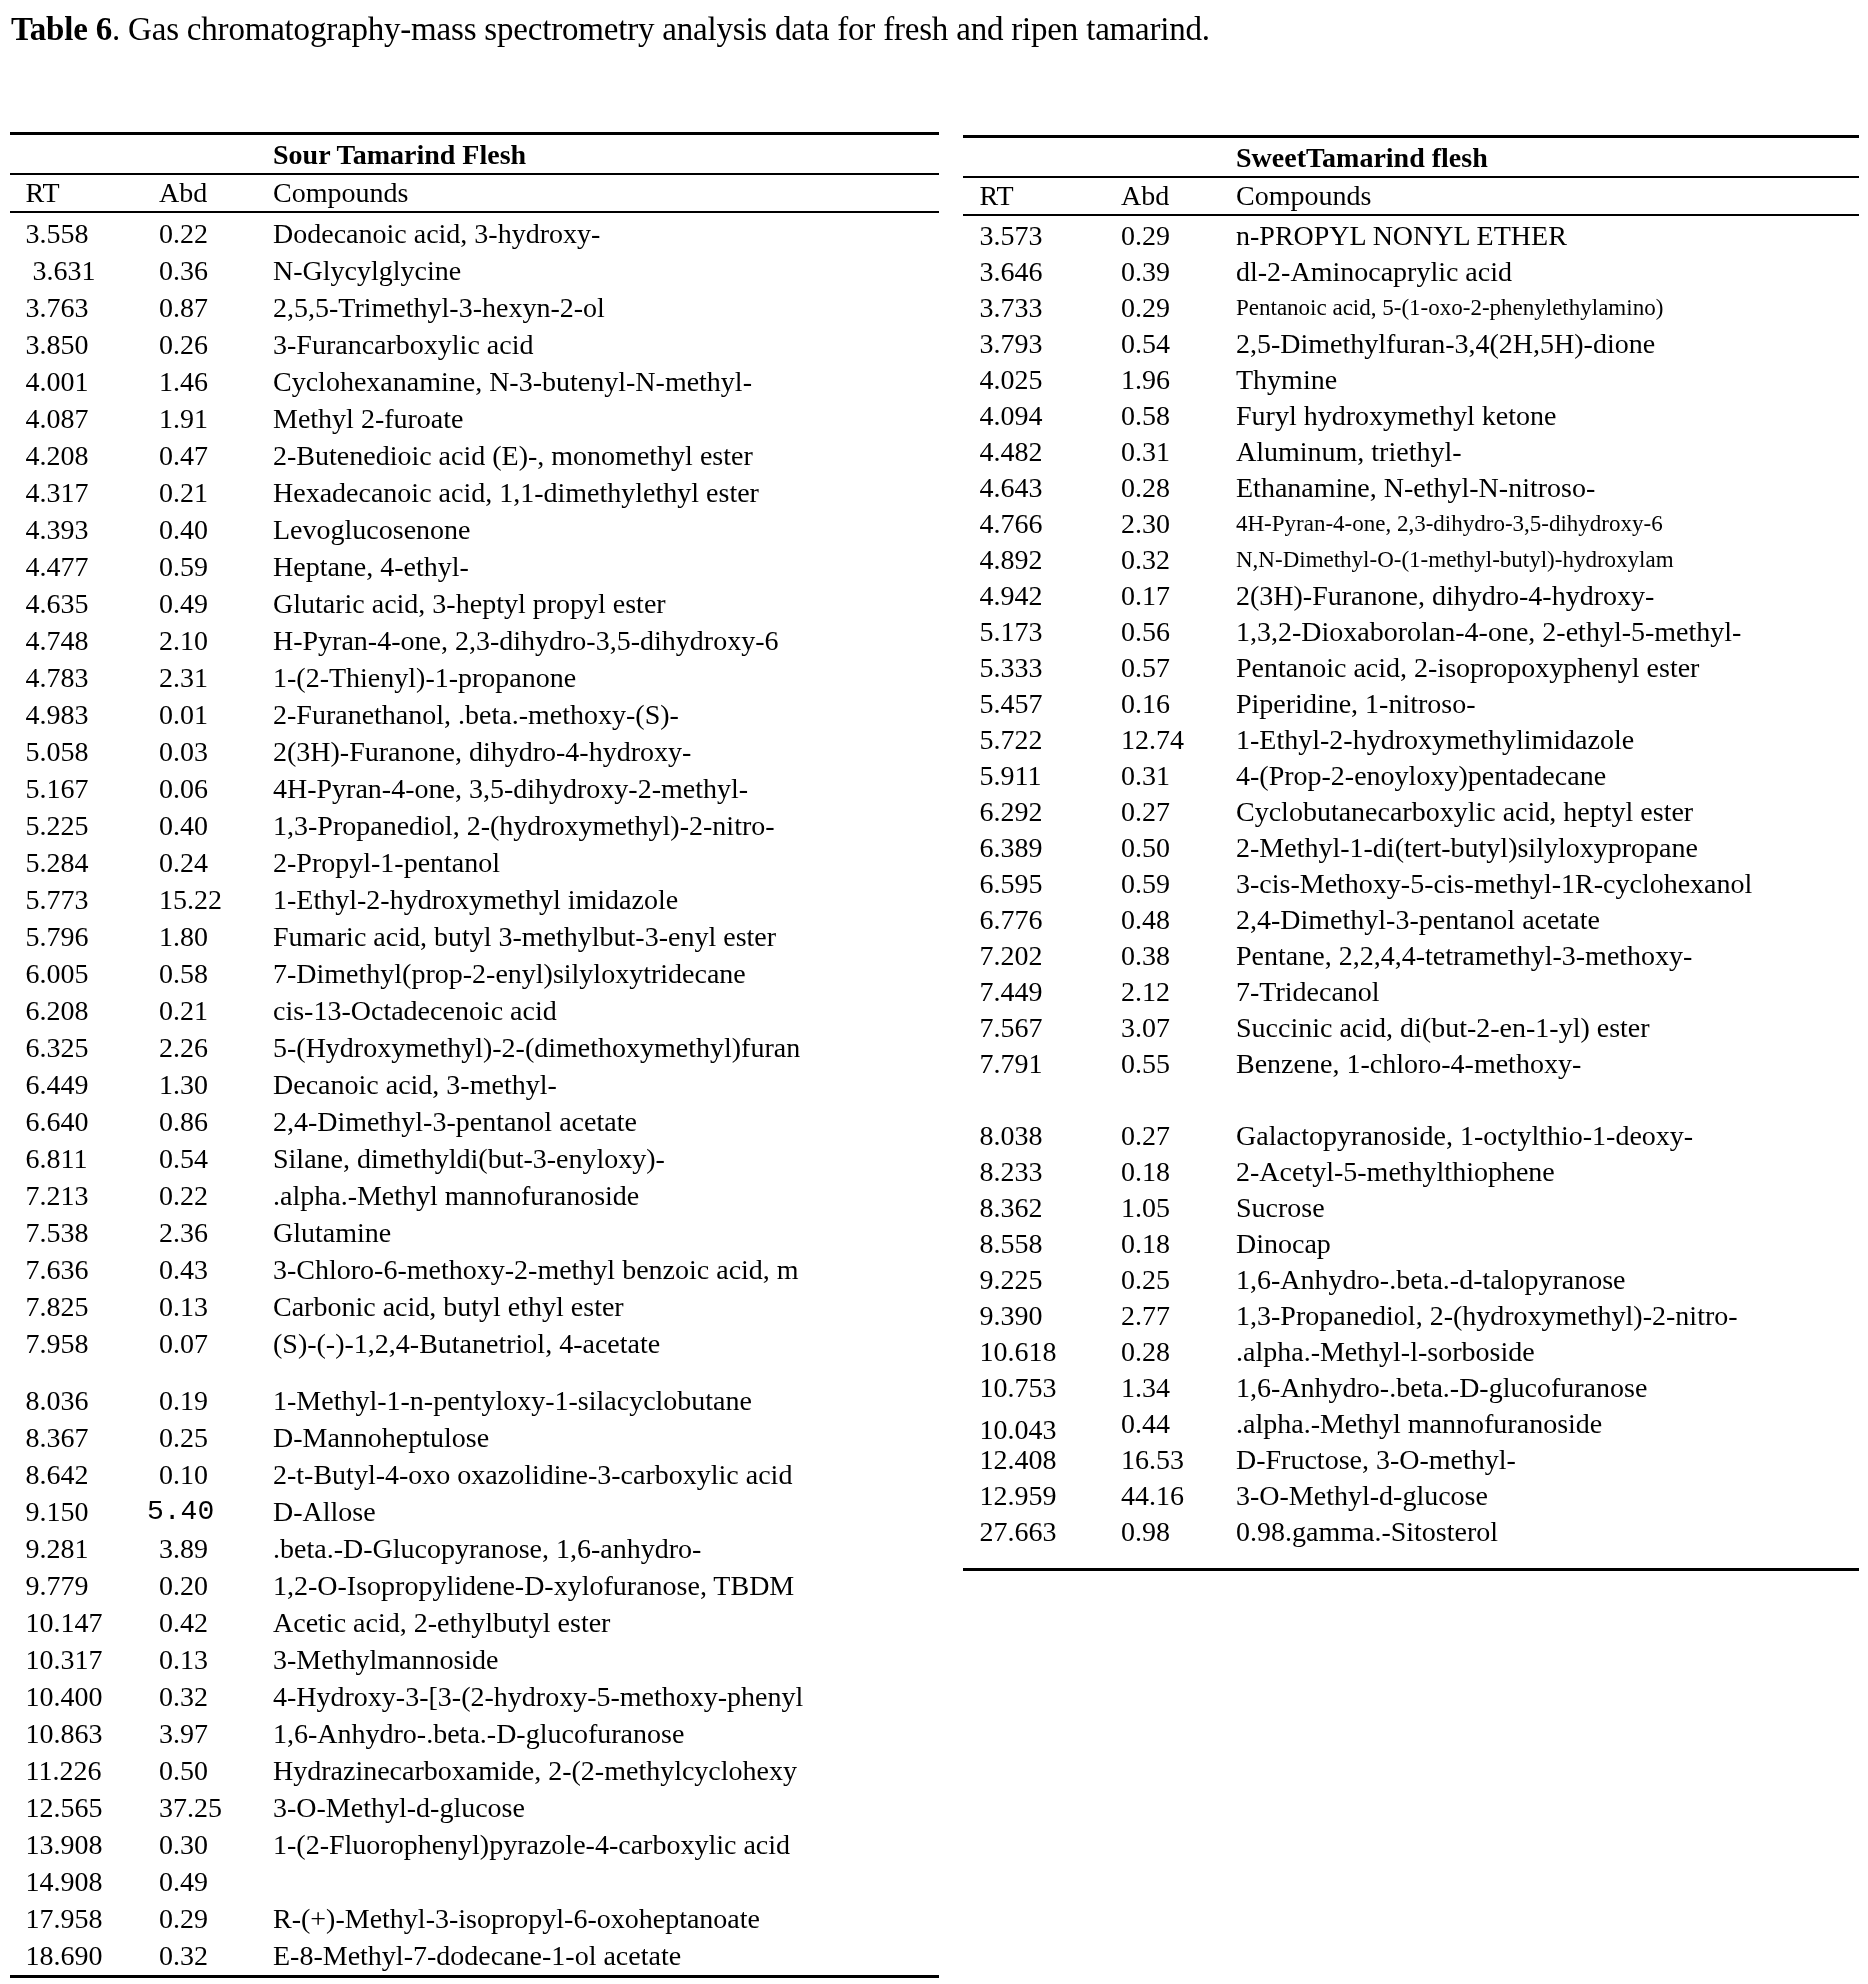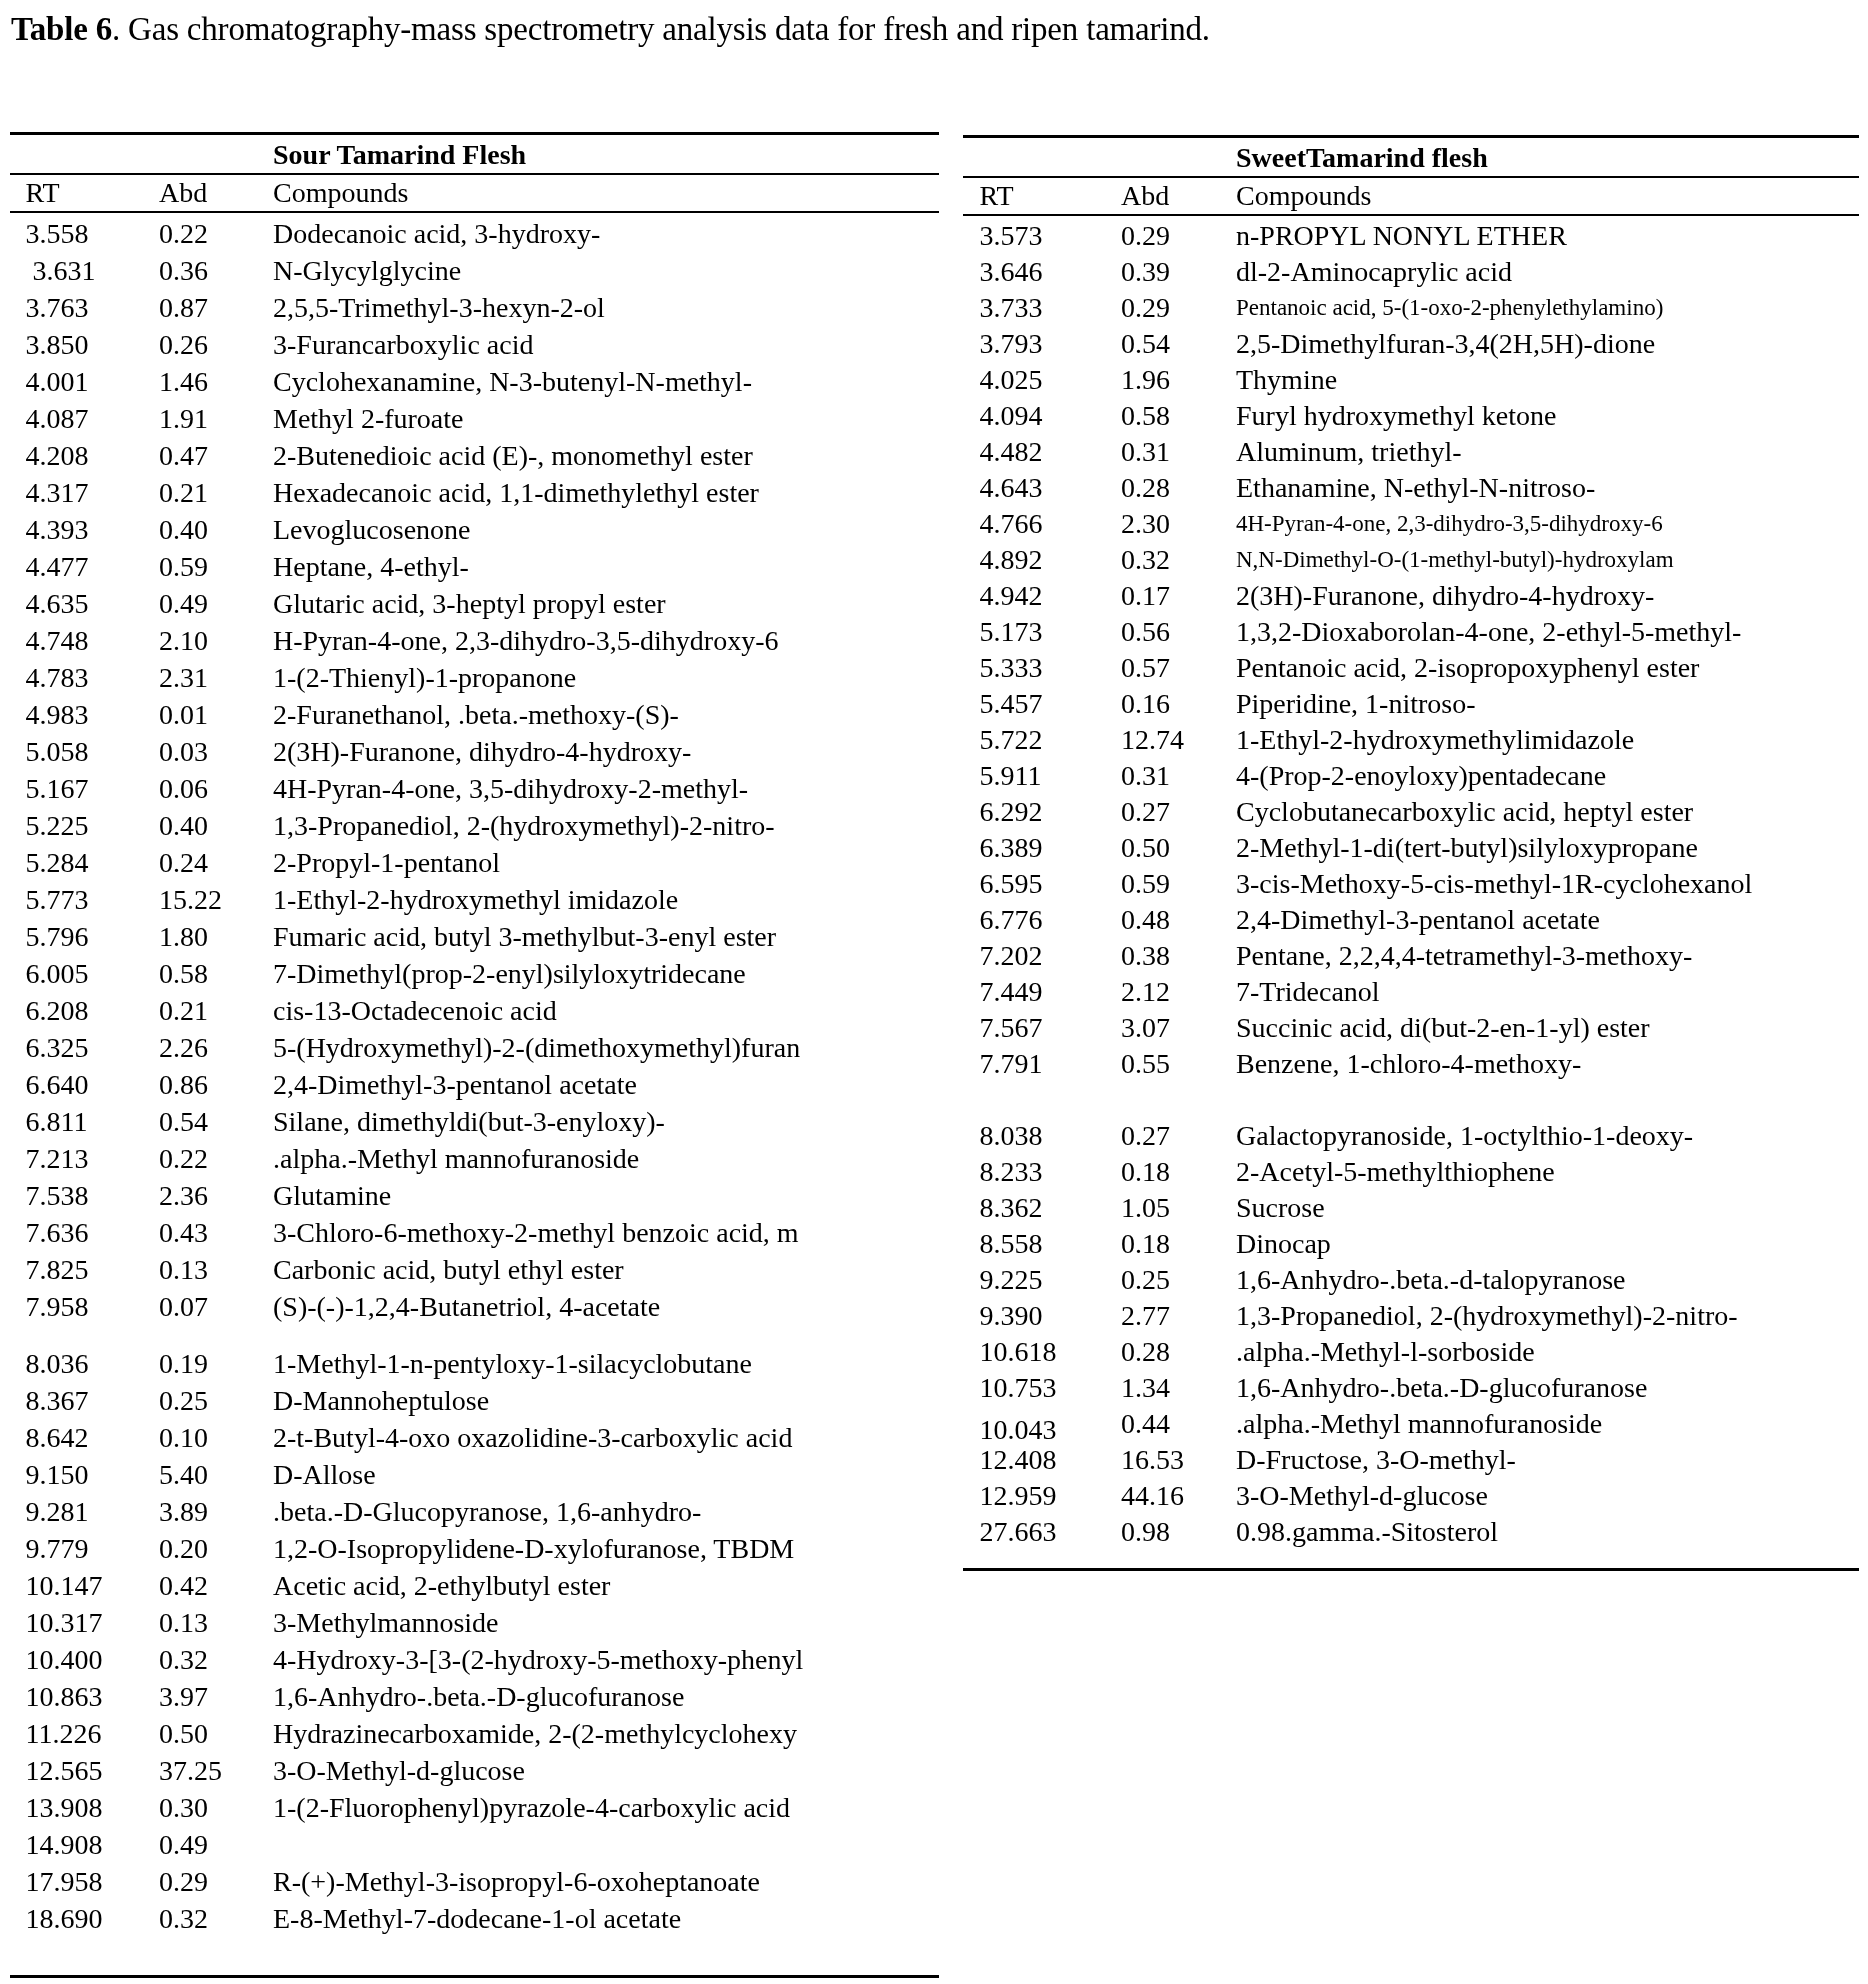--- a/index.html
+++ b/index.html
@@ -160,20 +160,25 @@
         <span class="cell" style="left: 15.5px; white-space: pre;">6.208</span>
         <span class="cell" style="left: 149px; white-space: pre;">0.21</span>
         <span class="cell" style="left: 263px; white-space: pre;">cis-13-Octadecenoic acid</span>
       </div>
       <div class="row" style="height: 37px; line-height: 37px;">
         <span class="cell" style="left: 15.5px; white-space: pre;">6.325</span>
         <span class="cell" style="left: 149px; white-space: pre;">2.26</span>
         <span class="cell" style="left: 263px; white-space: pre;">5-(Hydroxymethyl)-2-(dimethoxymethyl)furan</span>
       </div>
       <div class="row" style="height: 37px; line-height: 37px;">
+        <span class="cell" style="left: 15.5px; white-space: pre;">6.449</span>
+        <span class="cell" style="left: 149px; white-space: pre;">1.30</span>
+        <span class="cell" style="left: 263px; white-space: pre;">Decanoic acid, 3-methyl-</span>
+      </div>
+      <div class="row" style="height: 37px; line-height: 37px;">
         <span class="cell" style="left: 15.5px; white-space: pre;">6.640</span>
         <span class="cell" style="left: 149px; white-space: pre;">0.86</span>
         <span class="cell" style="left: 263px; white-space: pre;">2,4-Dimethyl-3-pentanol acetate</span>
       </div>
       <div class="row" style="height: 37px; line-height: 37px;">
         <span class="cell" style="left: 15.5px; white-space: pre;">6.811</span>
         <span class="cell" style="left: 149px; white-space: pre;">0.54</span>
         <span class="cell" style="left: 263px; white-space: pre;">Silane, dimethyldi(but-3-enyloxy)-</span>
       </div>
       <div class="row" style="height: 37px; line-height: 37px;">
@@ -211,21 +216,21 @@
         <span class="cell" style="left: 149px; white-space: pre;">0.25</span>
         <span class="cell" style="left: 263px; white-space: pre;">D-Mannoheptulose</span>
       </div>
       <div class="row" style="height: 37px; line-height: 37px;">
         <span class="cell" style="left: 15.5px; white-space: pre;">8.642</span>
         <span class="cell" style="left: 149px; white-space: pre;">0.10</span>
         <span class="cell" style="left: 263px; white-space: pre;">2-t-Butyl-4-oxo oxazolidine-3-carboxylic acid</span>
       </div>
       <div class="row" style="height: 37px; line-height: 37px;">
         <span class="cell" style="left: 15.5px; white-space: pre;">9.150</span>
-        <span class="cell" style="left: 149px; white-space: pre;">5.40</span>
+        <span class="cell" style="left: 137px; white-space: pre; font-family: Liberation Mono, monospace;">5.40</span>
         <span class="cell" style="left: 263px; white-space: pre;">D-Allose</span>
       </div>
       <div class="row" style="height: 37px; line-height: 37px;">
         <span class="cell" style="left: 15.5px; white-space: pre;">9.281</span>
         <span class="cell" style="left: 149px; white-space: pre;">3.89</span>
         <span class="cell" style="left: 263px; white-space: pre;">.beta.-D-Glucopyranose, 1,6-anhydro-</span>
       </div>
       <div class="row" style="height: 37px; line-height: 37px;">
         <span class="cell" style="left: 15.5px; white-space: pre;">9.779</span>
         <span class="cell" style="left: 149px; white-space: pre;">0.20</span>

